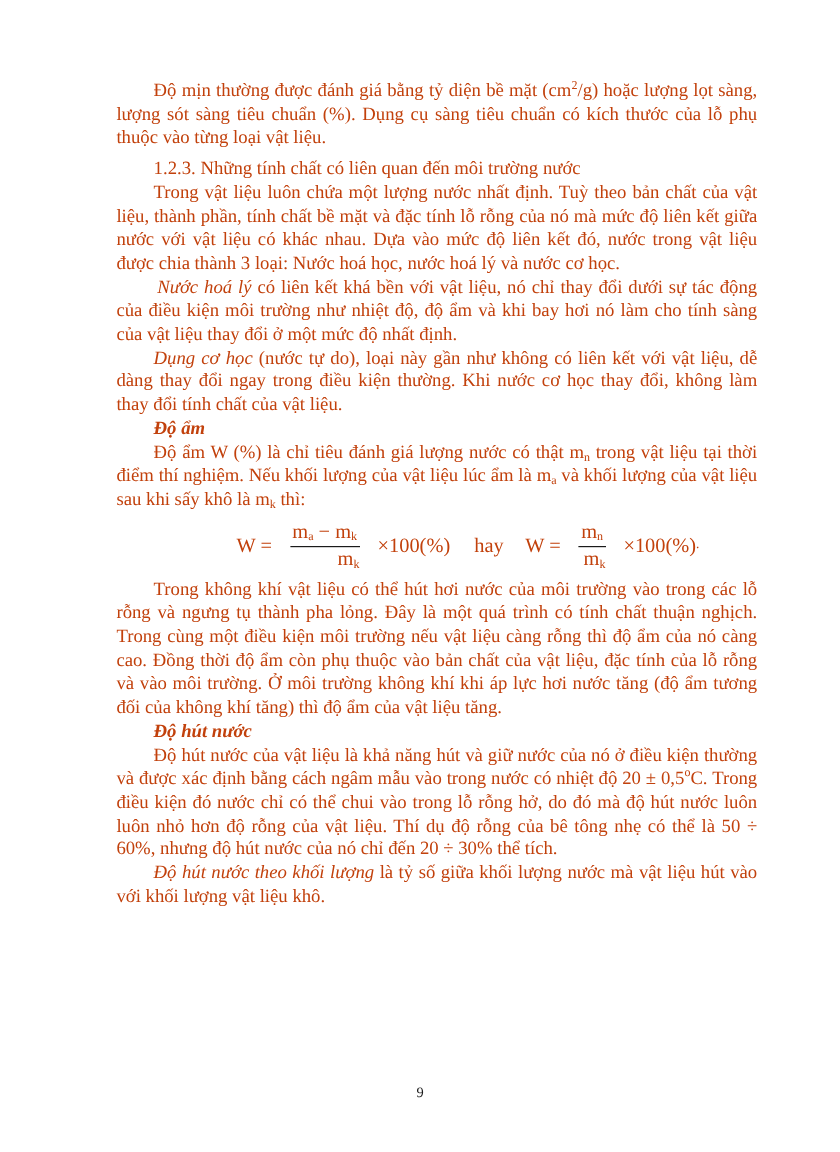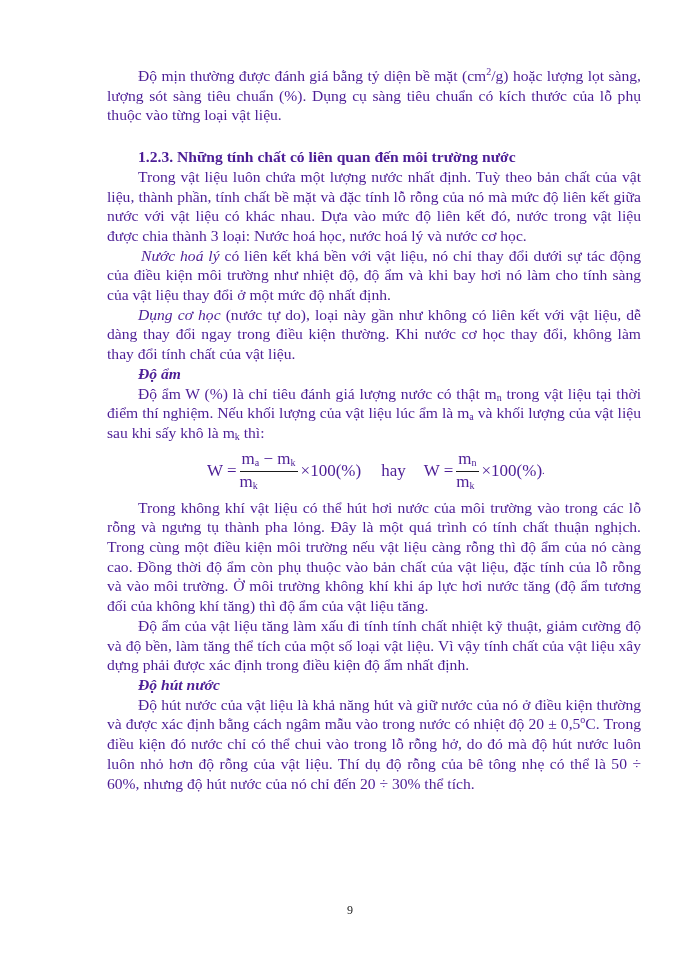--- a/index.html
+++ b/index.html
@@ -1,35 +1,35 @@
 <!DOCTYPE html>
 <html><head>
 <meta charset="utf-8">
 <style>
   html, body { margin: 0; padding: 0; background: #ffffff; }
   body { width: 700px; height: 960px; position: relative; overflow: hidden; }
   .page {
-    position: absolute; left: 107px; top: 66px; width: 534px;
+    position: absolute; left: 97px; top: 66px; width: 534px;
     font-family: "Liberation Serif", "DejaVu Serif", serif;
-    font-size: 15.6px; line-height: 19.7px; color: #4c1d95;
+    font-size: 15.6px; line-height: 19.7px; color: #c2410c;
   }
   p { margin: 0; text-align: justify; text-align-last: left; }
   .ind { text-indent: 31px; }
   .ind-x { text-indent: 34px; }
-  .h3 { font-weight: bold; padding-left: 31px; margin-top: 22px; }
+  .h3 { font-weight: normal; padding-left: 31px; margin-top: 6px; }
   .h4 { font-weight: bold; font-style: italic; padding-left: 31px; }
   .i { font-style: italic; }
   sub { font-size: 10px; vertical-align: -2px; line-height: 0; }
   sup { font-size: 10px; vertical-align: 6px; line-height: 0; }
   .formula {
     height: 48px; position: relative; margin: 4px 0 3px 0;
     font-family: "Liberation Serif", "DejaVu Serif", serif; font-size: 17px;
   }
   .fx { position: absolute; top: 0; display: flex; align-items: center; height: 48px; }
-  .frac { display: inline-flex; flex-direction: column; align-items: flex-start; margin: 0 3px; }
+  .frac { display: inline-flex; flex-direction: column; align-items: flex-end; margin: 0 15px; }
   .frac .num { padding: 0 2px 2px 2px; border-bottom: 1px solid #1a1a1a; line-height: 20px; }
   .frac .den { padding-top: 0; line-height: 20px; }
   .frac sub { font-size: 10px; }
   .pagenum { position: absolute; left: 0; width: 700px; top: 903px; text-align: center;
     font-family: "Liberation Serif", "DejaVu Serif", serif; font-size: 12px; color: #1a1a1a; }
 </style>
 </head>
 <body>
 
 <div class="page">
@@ -58,19 +58,19 @@
       <span class="frac">
         <span class="num"><span>m</span><sub>n</sub></span>
         <span class="den"><span>m</span><sub>k</sub></span>
       </span>
       <span>×100(%)</span>
       <span style="font-size:11px;">.</span>
     </div>
   </div>
 
   <p class="ind">Trong không khí vật liệu có thể hút hơi nước của môi trường vào trong các lỗ rỗng và ngưng tụ thành pha lỏng. Đây là một quá trình có tính chất thuận nghịch. Trong cùng một điều kiện môi trường nếu vật liệu càng rỗng thì độ ẩm của nó càng cao. Đồng thời độ ẩm còn phụ thuộc vào bản chất của vật liệu,  đặc tính của lỗ rỗng và vào môi trường. Ở môi trường không khí khi áp lực hơi nước tăng (độ ẩm tương đối của không khí tăng) thì độ ẩm của vật liệu tăng.</p>
-  <p class="ind">Độ ẩm của vật liệu tăng làm xấu đi tính tính chất nhiệt kỹ thuật, giảm cường độ và độ bền, làm tăng thể tích của một số loại vật liệu. Vì vậy tính chất của vật liệu xây dựng phải được xác định trong điều kiện độ ẩm nhất định.</p>
 
   <p class="h4">Độ hút nước</p>
   <p class="ind"><span>Độ hút nước của vật liệu là khả năng hút và giữ nước của nó ở điều kiện thường  và được xác định bằng cách ngâm mẫu vào trong nước có nhiệt độ 20 ± 0,5</span><sup>o</sup><span>C. Trong điều kiện đó nước chỉ có thể chui vào trong lỗ rỗng hở, do đó mà độ hút nước luôn luôn nhỏ hơn độ rỗng của vật liệu. Thí dụ độ rỗng của bê tông nhẹ có thể là 50 ÷ 60%, nhưng độ hút nước của nó chỉ đến 20 ÷ 30% thể tích.</span></p>
+  <p class="ind"><span class="i">Độ hút nước theo khối lượng</span><span> là tỷ số giữa khối lượng nước mà vật liệu hút vào với khối lượng vật liệu khô.</span></p>
 </div>
 
 <div class="pagenum">9</div>
 
 </body></html>

